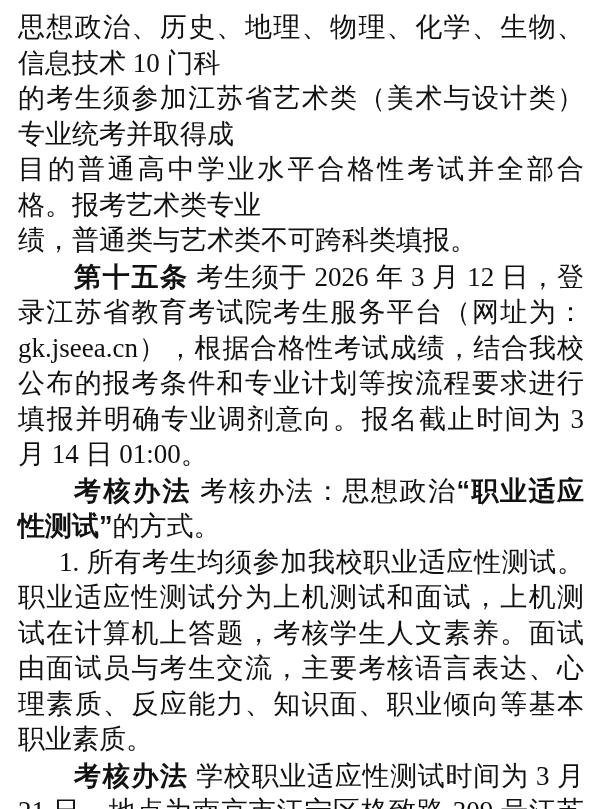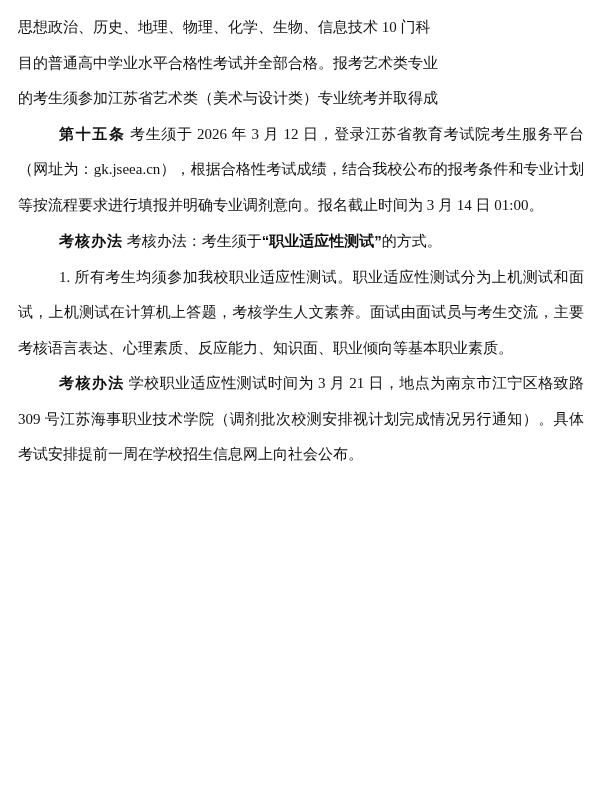--- a/index.html
+++ b/index.html
@@ -15,37 +15,38 @@
     overflow: hidden;
   }
   #page {
     width: 602px;
     height: 809px;
     box-sizing: border-box;
     padding: 10px 18px 0 18px;
     position: relative;
   }
   .para {
-    font-size: 15px;
+    font-size: 27px;
     line-height: 35.5px;
     text-align: justify;
     text-justify: inter-ideograph;
     margin: 0 0 0 0;
     letter-spacing: 0px;
   }
   .indent {
     text-indent: 41px;
   }
   .noindent {
     text-indent: 0;
   }
   .arttitle {
     font-family: "DejaVu Sans", "Liberation Sans", sans-serif;
     font-weight: bold;
     letter-spacing: 1px;
+    margin-left: 15px;
   }
   .quoted {
     font-family: Liberation Sans, sans-serif;
     font-weight: bold;
   }
   .bold-run {
     font-family: "DejaVu Sans", "Liberation Sans", sans-serif;
     font-weight: bold;
   }
 </style>
@@ -53,34 +54,37 @@
 <body>
 
 <div id="page">
   <div>
 
     <p class="para noindent">
       <span>思想政治、历史、地理、物理、化学、生物、信息技术 10 门科</span>
     </p>
 
     <p class="para noindent">
+      <span>的考生须参加江苏省艺术类（美术与设计类）专业统考并取得成</span>
+    </p>
+
+    <p class="para noindent">
       <span>目的普通高中学业水平合格性考试并全部合格。报考艺术类专业</span>
     </p>
 
     <p class="para noindent">
-      <span>的考生须参加江苏省艺术类（美术与设计类）专业统考并取得成</span>
+      <span>绩，普通类与艺术类不可跨科类填报。</span>
     </p>
-
 
     <p class="para indent">
       <span class="arttitle">第十五条</span><span> 考生须于 2026 年 3 月 12 日，登录江苏省教育考试院考生服务平台（网址为：gk.jseea.cn），根据合格性考试成绩，结合我校公布的报考条件和专业计划等按流程要求进行填报并明确专业调剂意向。报名截止时间为 3 月 14 日 01:00。</span>
     </p>
 
     <p class="para indent">
-      <span class="arttitle">考核办法</span><span> 考核办法：考生须于</span><span class="quoted">“职业适应性测试”</span><span>的方式。</span>
+      <span class="arttitle">考核办法</span><span> 考核办法：思想政治</span><span class="quoted">“职业适应性测试”</span><span>的方式。</span>
     </p>
 
     <p class="para indent">
       <span>1. 所有考生均须参加我校职业适应性测试。职业适应性测试分为上机测试和面试，上机测试在计算机上答题，考核学生人文素养。面试由面试员与考生交流，主要考核语言表达、心理素质、反应能力、知识面、职业倾向等基本职业素质。</span>
     </p>
 
 
     <p class="para indent">
       <span class="arttitle">考核办法</span><span> 学校职业适应性测试时间为 3 月 21 日，地点为南京市江宁区格致路 309 号江苏海事职业技术学院（调剂批次校测安排视计划完成情况另行通知）。具体考试安排提前一周在学校招生信息网上向社会公布。</span>
     </p>

